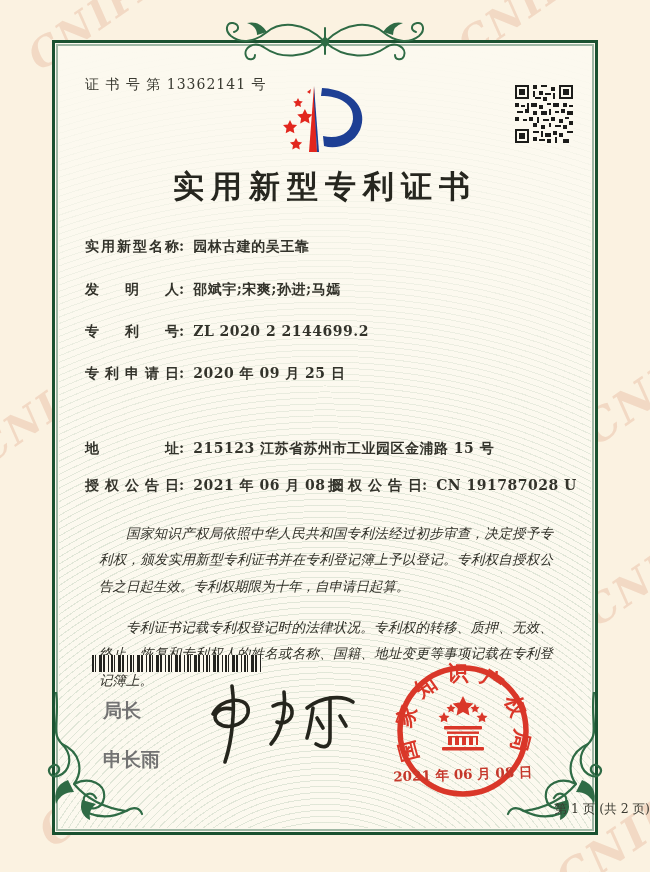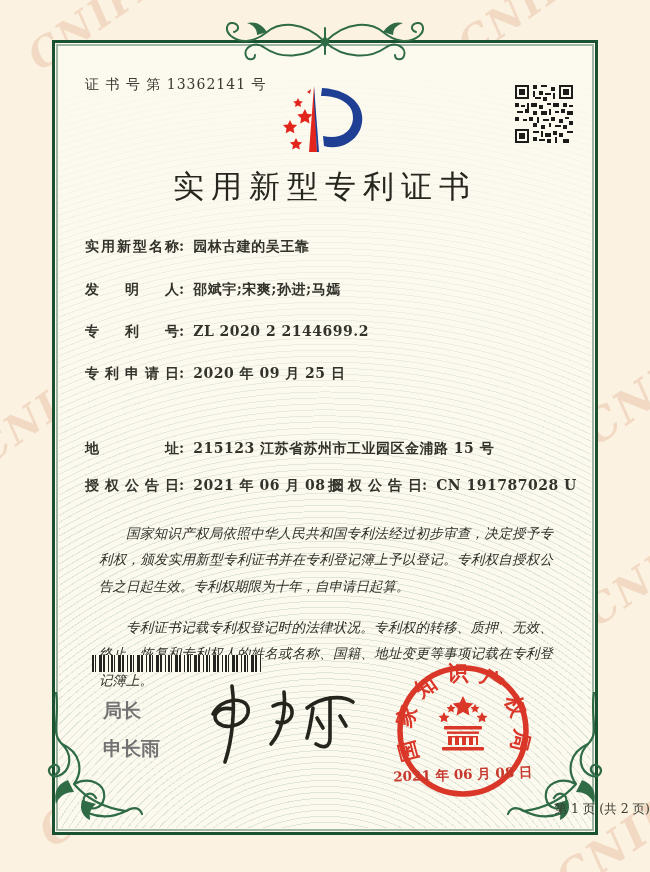--- a/index.html
+++ b/index.html
@@ -22,42 +22,42 @@
   .ornament-top{position:absolute;left:205px;top:14px;z-index:3;}
   .corner{position:absolute;z-index:3;}
   .corner.bl{left:42px;top:692px;}
   .corner.br{right:42px;top:692px;transform:scaleX(-1);}
 
   .content{position:absolute;inset:0;z-index:4;}
 
   .certno{position:absolute;left:85px;top:76px;font-size:14px;color:#3a3a31;letter-spacing:1px;}
   .logo{position:absolute;left:268px;top:82px;}
   .qr{position:absolute;left:515px;top:85px;width:58px;height:58px;}
-  .title{position:absolute;left:0;right:0;top:166px;text-align:center;font-size:31px;font-weight:normal;
+  .title{position:absolute;left:0;right:0;top:166px;text-align:center;font-size:31px;font-weight:bold;
          letter-spacing:7px;color:#26261f;}
 
   .row{position:absolute;left:85px;font-size:14px;color:#33332b;font-weight:600;white-space:nowrap;}
   .flabel{display:inline-block;width:94px;text-align:justify;text-align-last:justify;vertical-align:top;}
   .fcolon{display:inline-block;margin-right:9px;}
   .fvalue{letter-spacing:0.5px;}
   .pair2{position:absolute;left:243px;top:0;}
 
   .bodytext{position:absolute;left:84px;top:505px;width:484px;font-size:13.5px;line-height:1.95;
             color:#2f2f27;text-align:justify;font-style:italic;}
   .bodytext p{margin:15px;text-indent:2em;}
 
   .barcode{position:absolute;left:92px;top:655px;width:170px;height:17px;
     background:repeating-linear-gradient(90deg,
       #23231f 0 2px, #fcf9ef 2px 3px, #23231f 3px 4px, #fcf9ef 4px 7px,
       #23231f 7px 10px, #fcf9ef 10px 11px, #23231f 11px 13px, #fcf9ef 13px 16px,
       #23231f 16px 17px, #fcf9ef 17px 19px);}
 
   .signoff{position:absolute;left:103px;top:701px;font-family:"DejaVu Sans","Liberation Sans",sans-serif;
            font-size:19px;font-weight:600;color:#737373;line-height:1;}
-  .signoff .name{margin-top:19px;}
+  .signoff .name{margin-top:30px;}
   .signature{position:absolute;left:185px;top:676px;}
 
   .seal{position:absolute;left:392px;top:660px;width:142px;height:142px;opacity:0.93;z-index:5;}
 
   .footer{position:absolute;left:0;right:0;top:801px;text-align:right;font-size:12.5px;color:#3a3a31;z-index:6;}
 </style>
 </head>
 <body>
 
 <div class="page">

